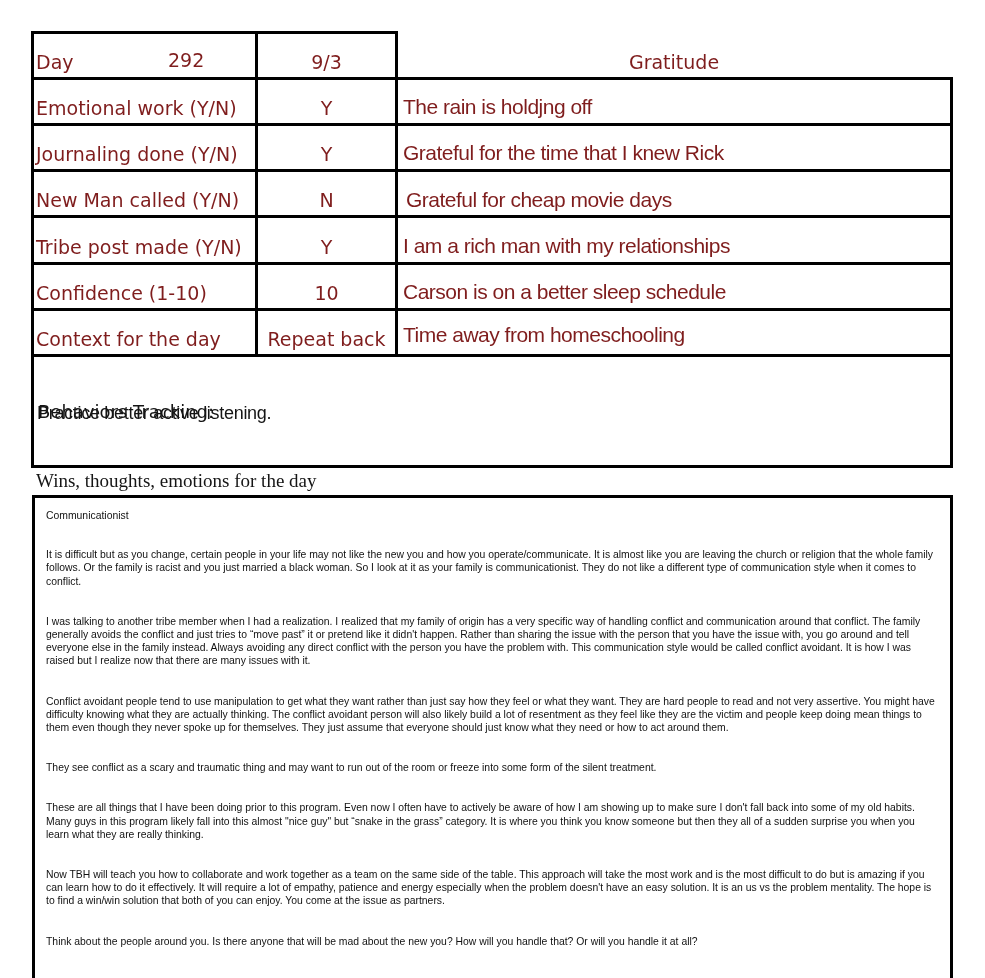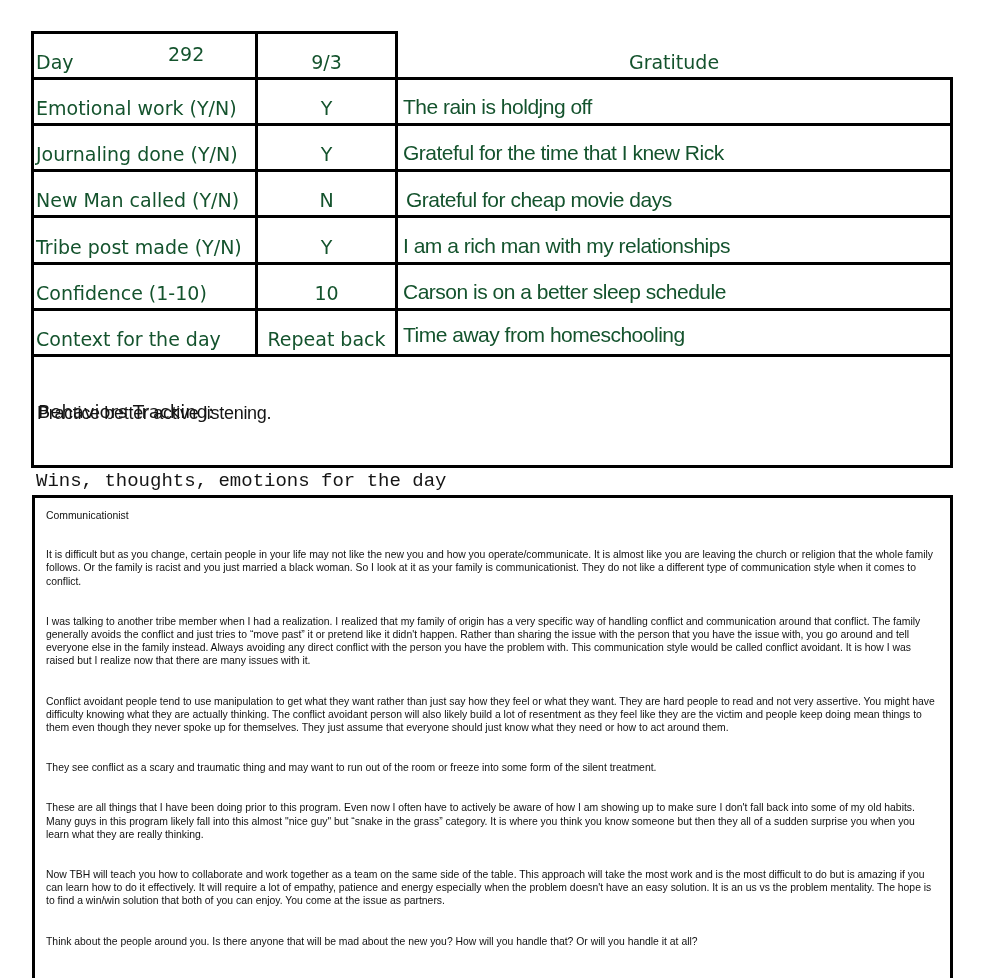--- a/index.html
+++ b/index.html
@@ -19,21 +19,21 @@
 
     
     .cell {
       position: absolute;
       box-sizing: border-box;
       display: flex;
       align-items: flex-end;
       padding-bottom: 4px;
       font-family: "DejaVu Sans", sans-serif;
       font-size: 19px;
-      color: #14532d;
+      color: #7f1d1d;
       white-space: nowrap;
     }
     .lbl { padding-left: 4px; }
     .val { justify-content: center; }
     .grat {
       padding-left: 5px;
       font-family: "Liberation Sans", sans-serif;
       font-size: 21px;
       letter-spacing: -0.5px;
       transform-origin: left bottom;
@@ -50,21 +50,21 @@
       color: #151515;
       margin-top: 30px;
     }
     .behavior-text {
       font-family: "Liberation Sans", sans-serif;
       font-size: 18px;
       letter-spacing: -0.3px;
       color: #151515;
     }
     .wins-title {
-      font-family: Liberation Mono, monospace;
+      font-family: Liberation Serif, serif;
       font-size: 19px;
       color: #151515;
       text-align: right;
     }
 
     .wins-box {
       position: absolute;
       left: 32px;
       top: 495px;
       width: 921px;
@@ -100,21 +100,21 @@
   <div class="hline" style="left:32px;top:354px;width:921px;"></div>
   <div class="hline" style="left:32px;top:465px;width:921px;"></div>
 
   <div class="vline" style="left:31px;top:31px;height:437px;"></div>
   <div class="vline" style="left:255px;top:31px;height:326px;"></div>
   <div class="vline" style="left:395px;top:31px;height:326px;"></div>
   <div class="vline" style="left:950px;top:77px;height:391px;"></div>
 
   <div class="cell lbl" style="left:32px;top:34px;width:223px;height:43px;">
     <span class="day-label" style="left:4px;bottom:4px;">Day</span>
-    <span class="day-num" style="bottom:12px;">292</span>
+    <span class="day-num" style="bottom:6px;">292</span>
   </div>
   <div class="cell val" style="left:258px;top:34px;width:137px;height:43px;">9/3</div>
   <div class="cell val" style="left:398px;top:34px;width:552px;height:43px;">Gratitude</div>
 
   <div class="cell lbl" style="left:32px;top:80px;width:223px;height:43px;">Emotional work  (Y/N)</div>
   <div class="cell val" style="left:258px;top:80px;width:137px;height:43px;">Y</div>
   <div class="cell grat" style="left:398px;top:80px;width:552px;height:43px;">The rain is holdjng off</div>
 
   <div class="cell lbl" style="left:32px;top:126px;width:244px;height:43px;">Journaling done (Y/N)</div>
   <div class="cell val" style="left:258px;top:126px;width:137px;height:43px;">Y</div>

